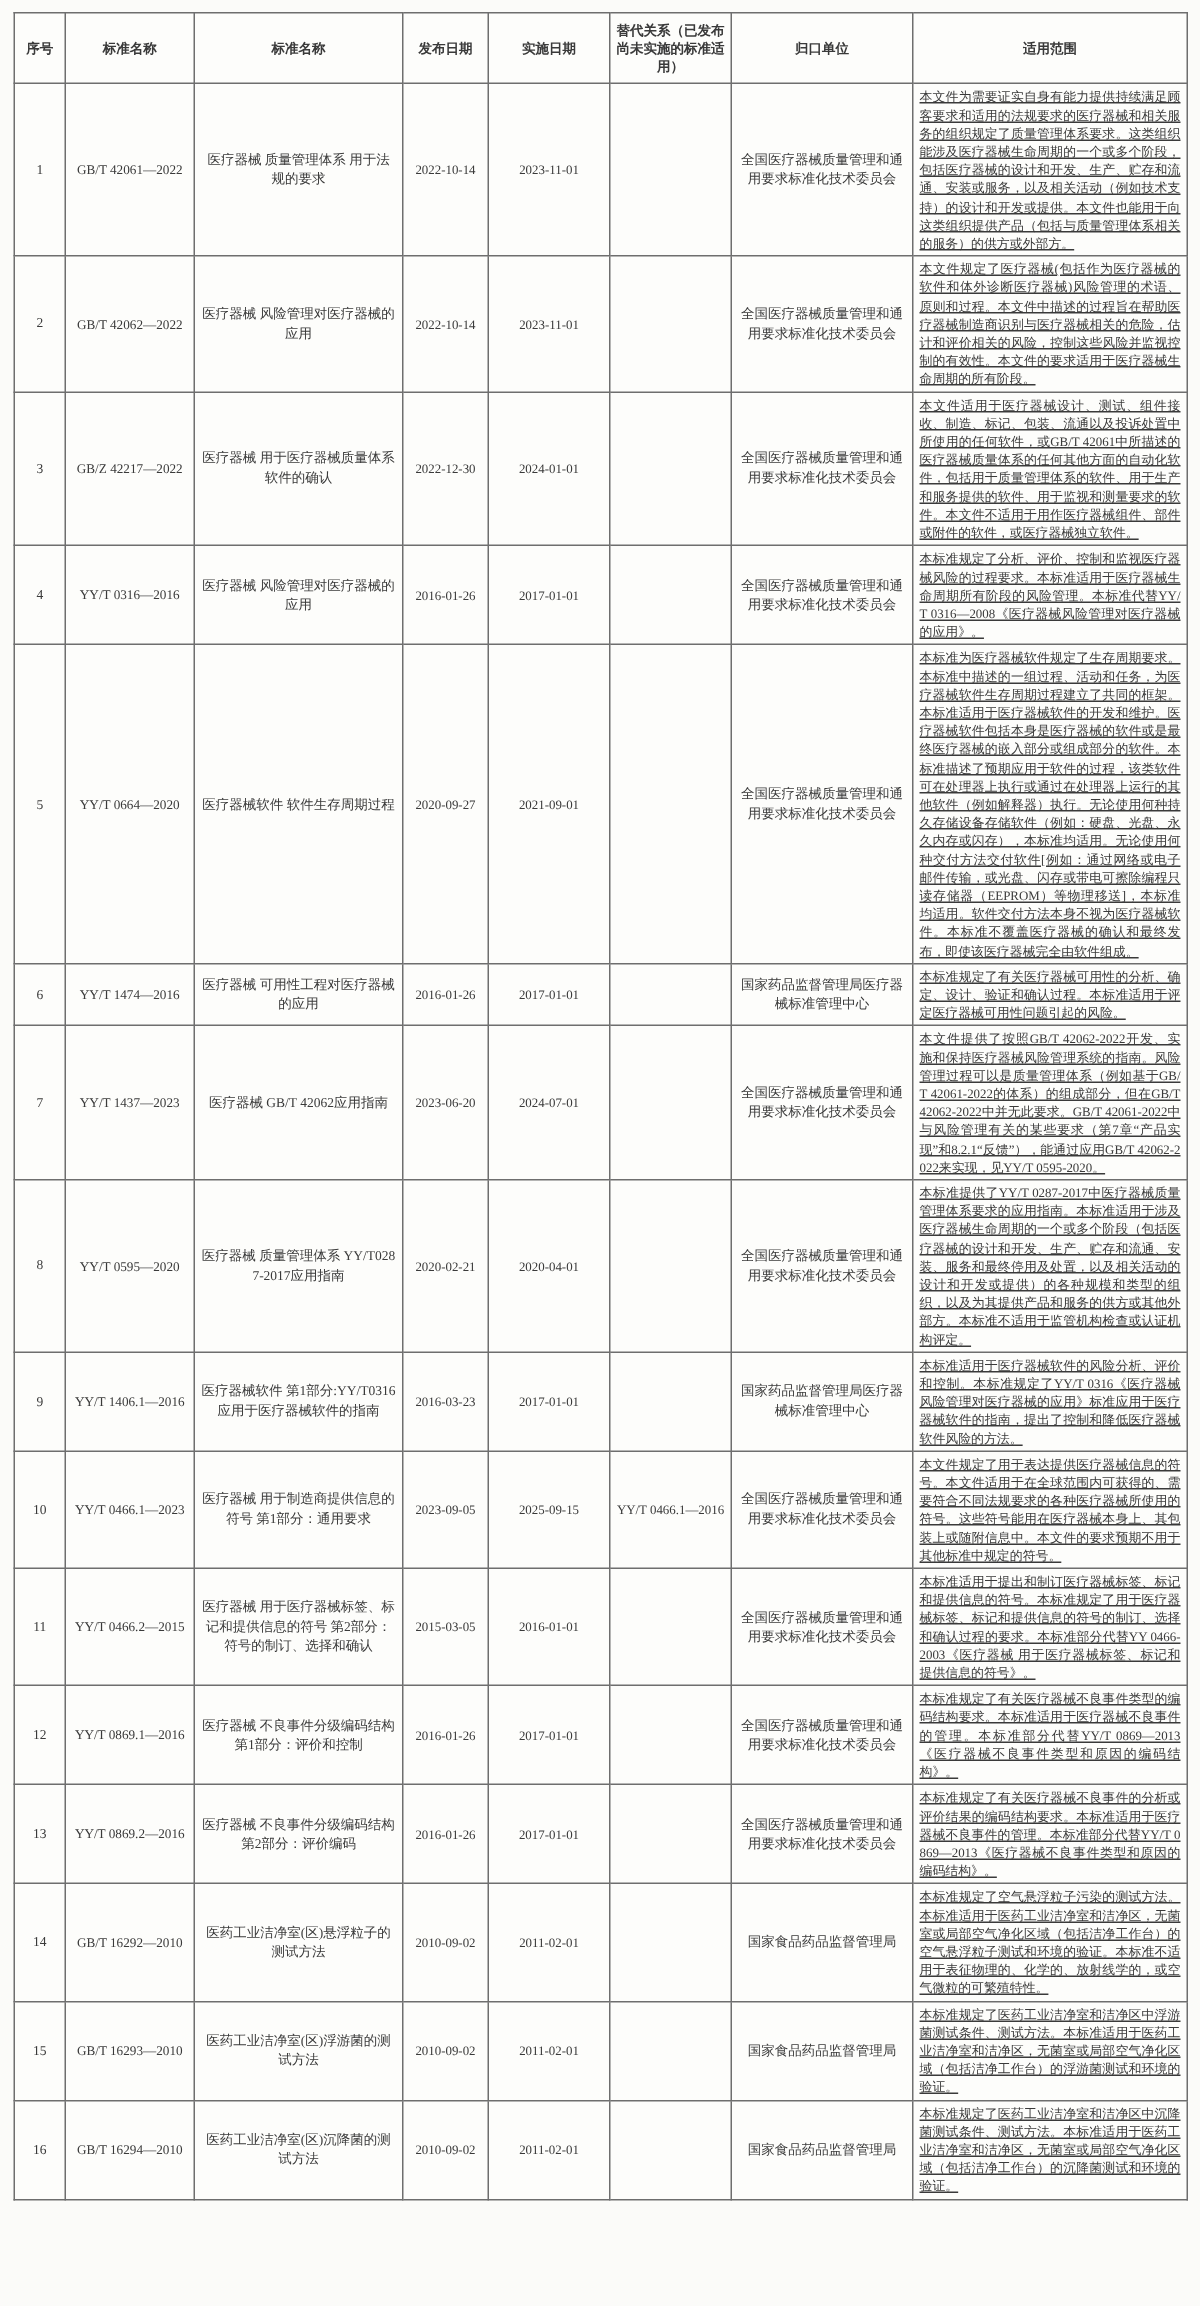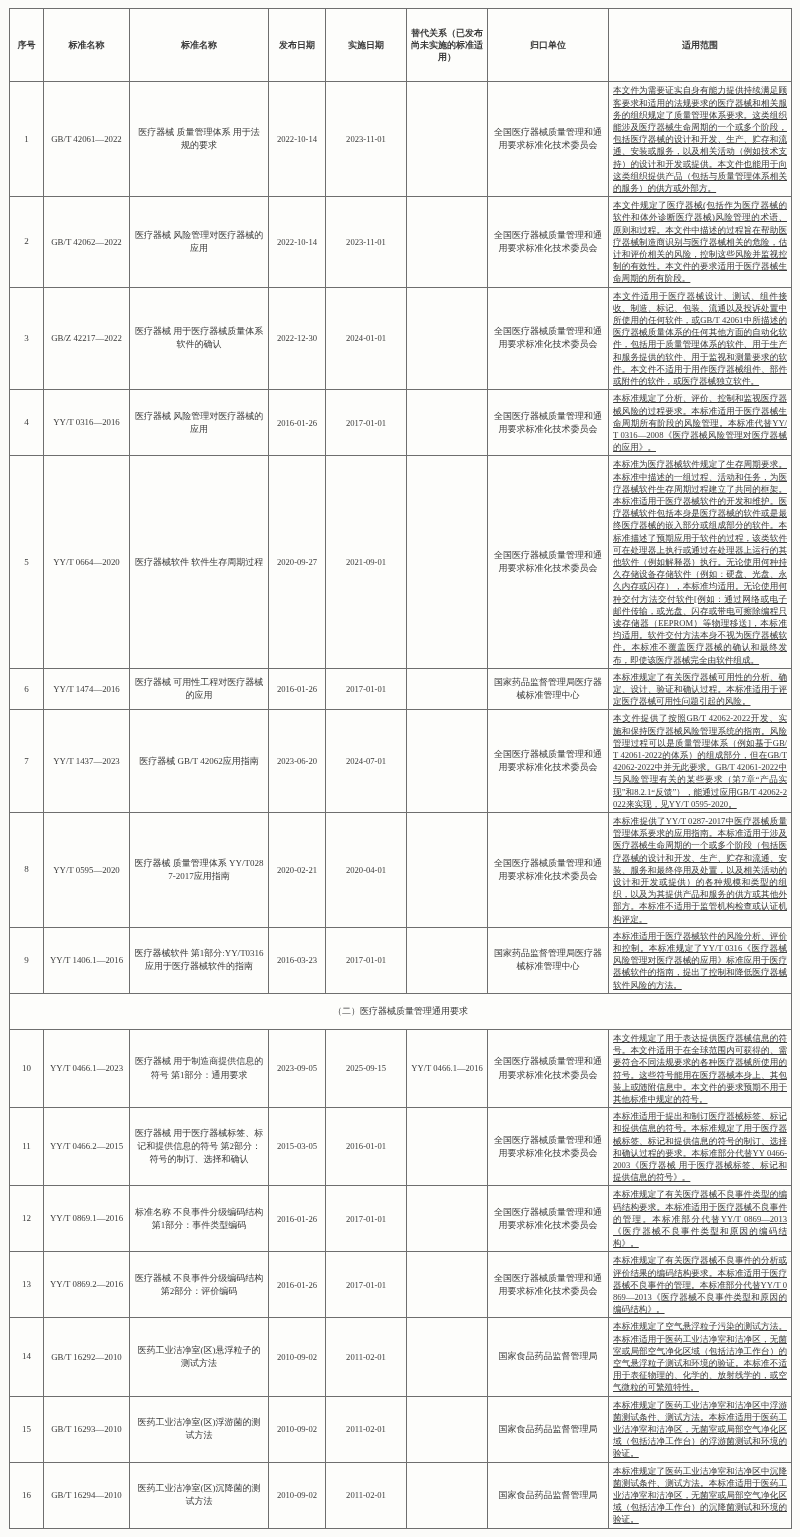--- a/index.html
+++ b/index.html
@@ -28,21 +28,21 @@
     padding: 2px 3px;
     font-size: 9px;
     line-height: 1.45;
     text-align: center;
     vertical-align: middle;
     word-break: break-all;
     overflow-wrap: break-word;
   }
   .std-table thead th {
     font-weight: bold;
-    padding: 18px 2px;
+    padding: 5px 2px;
     line-height: 1.35;
   }
   .std-table td.col-seq { font-size: 9px; }
   .std-table td.col-code { font-size: 8.8px; font-family: Liberation Serif, serif; }
   .std-table td.col-name { font-size: 9px; padding: 2px 4px; }
   .std-table td.col-published,
   .std-table td.col-implemented,
   .std-table td.col-replaces {
     font-size: 8.6px;
     padding: 2px 1px;
@@ -175,23 +175,20 @@
         <tr>
           <td class="col-seq">9</td>
           <td class="col-code">YY/T 1406.1—2016</td>
           <td class="col-name">医疗器械软件 第1部分:YY/T0316应用于医疗器械软件的指南</td>
           <td class="col-published">2016-03-23</td>
           <td class="col-implemented">2017-01-01</td>
           <td class="col-replaces"></td>
           <td class="col-unit">国家药品监督管理局医疗器械标准管理中心</td>
           <td class="col-scope">本标准适用于医疗器械软件的风险分析、评价和控制。本标准规定了YY/T 0316《医疗器械风险管理对医疗器械的应用》标准应用于医疗器械软件的指南，提出了控制和降低医疗器械软件风险的方法。</td>
         </tr>
-        <tr class="section-row">
-          <td colspan="8">（二）医疗器械质量管理通用要求</td>
-        </tr>
         <tr>
           <td class="col-seq">10</td>
           <td class="col-code">YY/T 0466.1—2023</td>
           <td class="col-name">医疗器械 用于制造商提供信息的符号 第1部分：通用要求</td>
           <td class="col-published">2023-09-05</td>
           <td class="col-implemented">2025-09-15</td>
           <td class="col-replaces">YY/T 0466.1—2016</td>
           <td class="col-unit">全国医疗器械质量管理和通用要求标准化技术委员会</td>
           <td class="col-scope">本文件规定了用于表达提供医疗器械信息的符号。本文件适用于在全球范围内可获得的、需要符合不同法规要求的各种医疗器械所使用的符号。这些符号能用在医疗器械本身上、其包装上或随附信息中。本文件的要求预期不用于其他标准中规定的符号。</td>
         </tr>
@@ -201,21 +198,21 @@
           <td class="col-name">医疗器械 用于医疗器械标签、标记和提供信息的符号 第2部分：符号的制订、选择和确认</td>
           <td class="col-published">2015-03-05</td>
           <td class="col-implemented">2016-01-01</td>
           <td class="col-replaces"></td>
           <td class="col-unit">全国医疗器械质量管理和通用要求标准化技术委员会</td>
           <td class="col-scope">本标准适用于提出和制订医疗器械标签、标记和提供信息的符号。本标准规定了用于医疗器械标签、标记和提供信息的符号的制订、选择和确认过程的要求。本标准部分代替YY 0466-2003《医疗器械 用于医疗器械标签、标记和提供信息的符号》。</td>
         </tr>
         <tr>
           <td class="col-seq">12</td>
           <td class="col-code">YY/T 0869.1—2016</td>
-          <td class="col-name">标准名称 不良事件分级编码结构 第1部分：事件类型编码</td>
+          <td class="col-name">医疗器械 不良事件分级编码结构 第1部分：评价和控制</td>
           <td class="col-published">2016-01-26</td>
           <td class="col-implemented">2017-01-01</td>
           <td class="col-replaces"></td>
           <td class="col-unit">全国医疗器械质量管理和通用要求标准化技术委员会</td>
           <td class="col-scope">本标准规定了有关医疗器械不良事件类型的编码结构要求。本标准适用于医疗器械不良事件的管理。本标准部分代替YY/T 0869—2013《医疗器械不良事件类型和原因的编码结构》。</td>
         </tr>
         <tr>
           <td class="col-seq">13</td>
           <td class="col-code">YY/T 0869.2—2016</td>
           <td class="col-name">医疗器械 不良事件分级编码结构 第2部分：评价编码</td>

